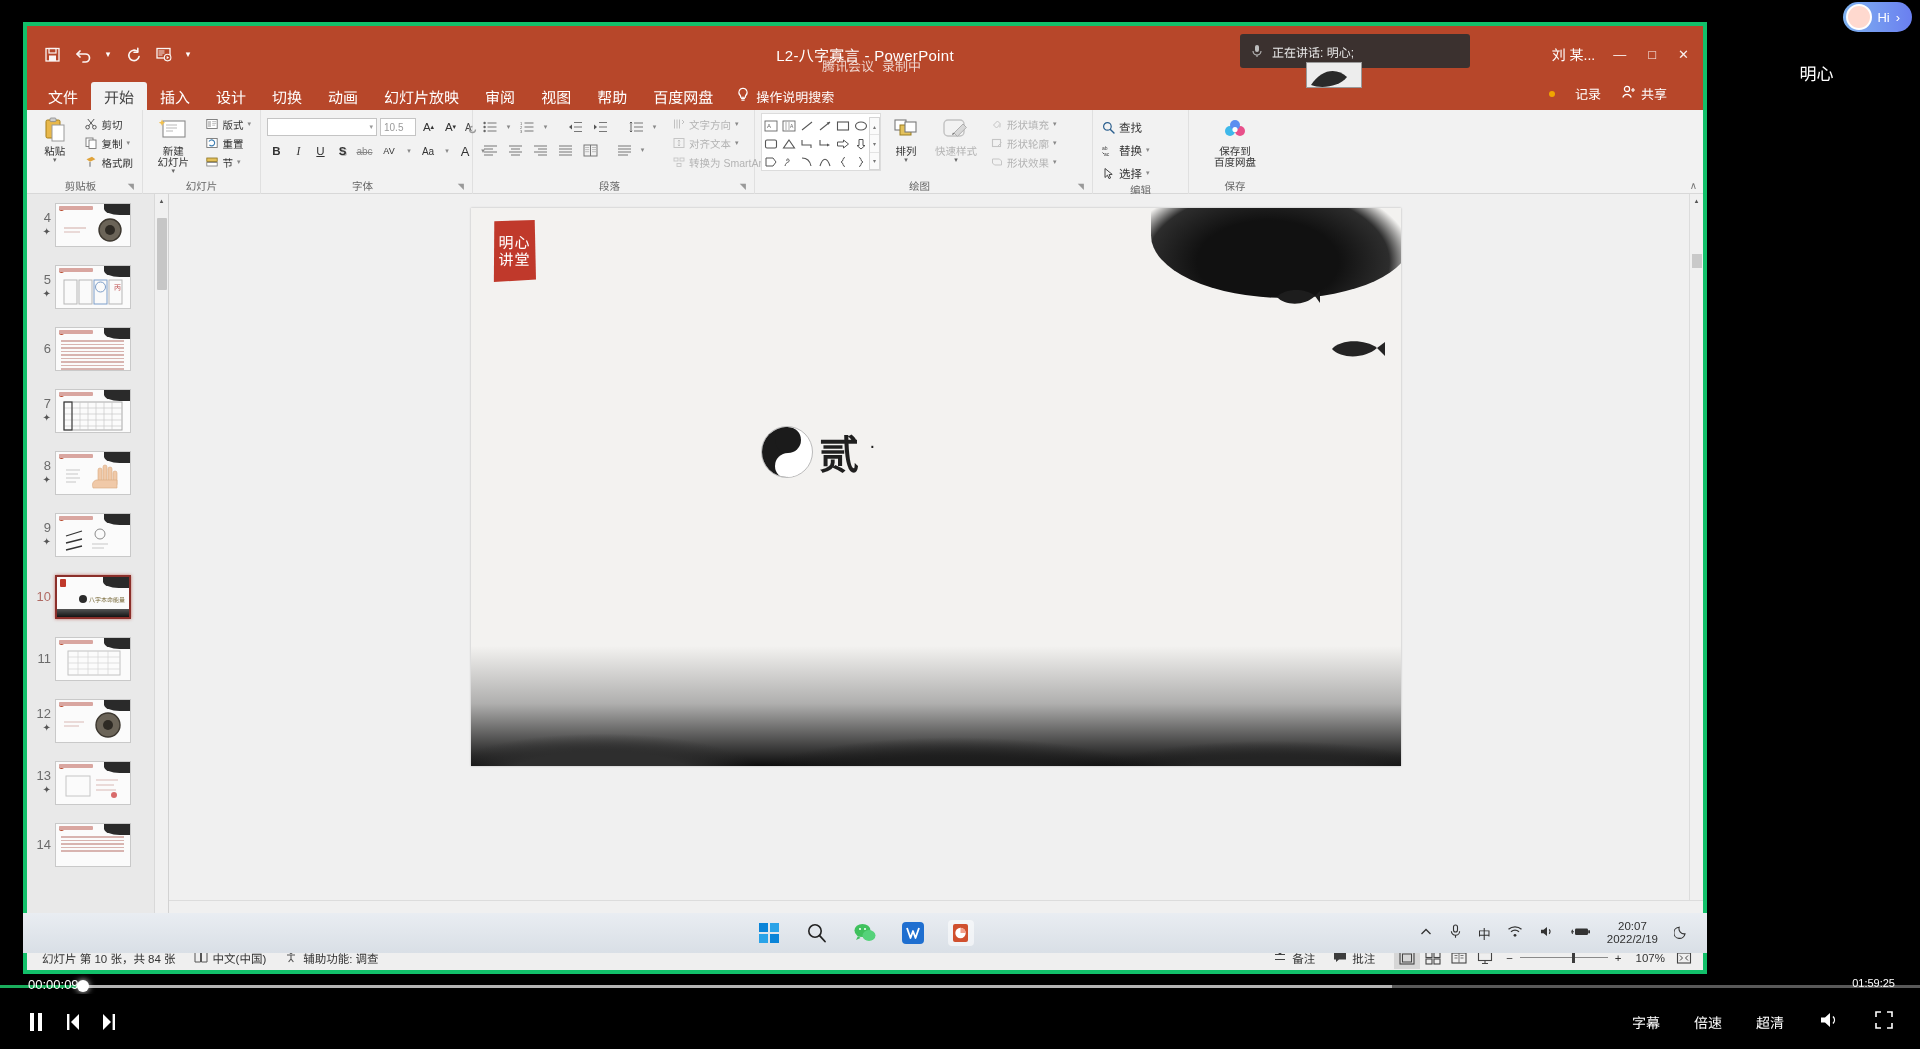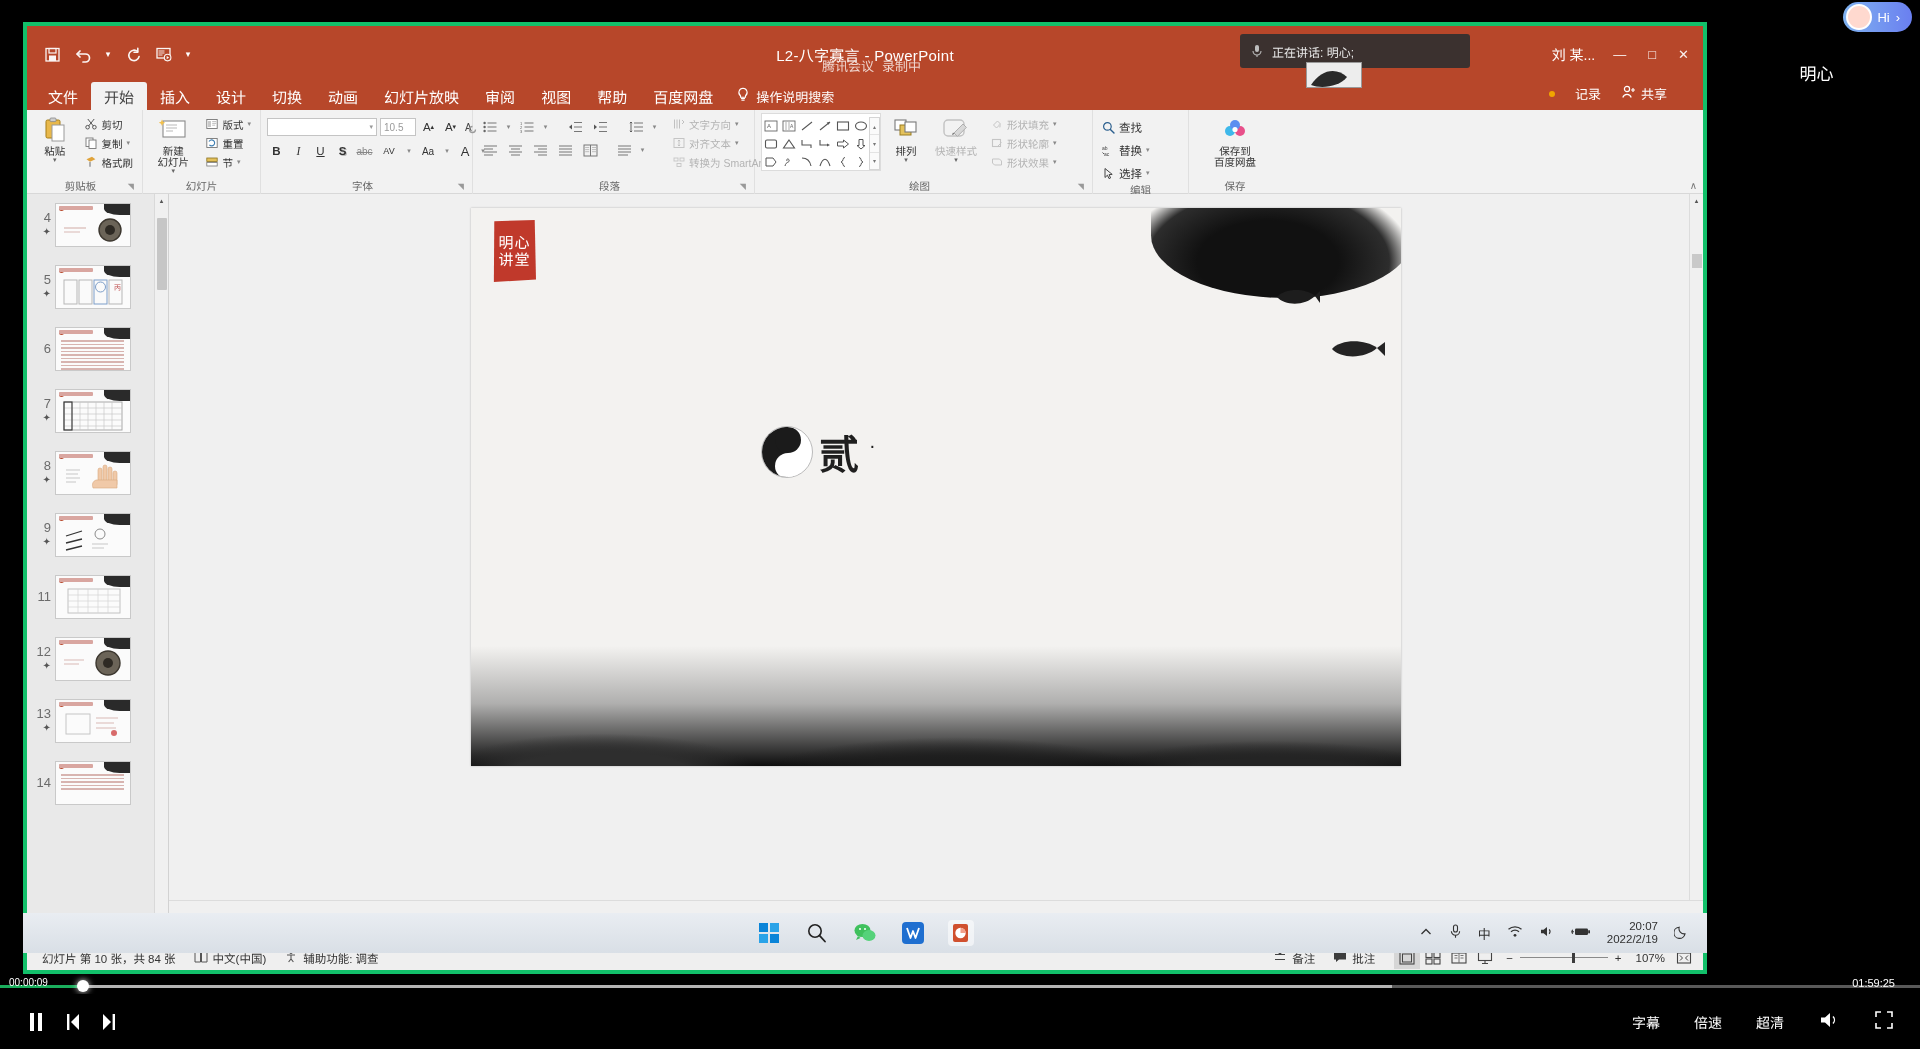--- a/index.html
+++ b/index.html
@@ -193,29 +193,29 @@
 
   
   .taskbar {
     position:absolute; left:23px; bottom:27px; width:1684px; height:40px;
     background:linear-gradient(180deg,#e9edf2,#d9dfe6); display:flex; align-items:center; justify-content:center;
   }
   .tb-icons { display:flex; align-items:center; gap:22px; }
   .tb-ic { width:26px; height:26px; display:flex; align-items:center; justify-content:center; cursor:pointer; position:relative; }
   .tb-ic.activeapp { background:rgba(255,255,255,.55); border-radius:4px; }
   .tb-right { position:absolute; right:18px; display:flex; align-items:center; gap:16px; color:#303030; font-size:12px; }
-  .tb-clock { text-align:right; line-height:13px; font-size:11.5px; }
+  .tb-clock { text-align:center; line-height:13px; font-size:11.5px; }
 
   
   .progress-wrap { position:absolute; left:0; bottom:55px; width:1920px; height:16px; }
   .ptrack { position:absolute; left:0; right:0; top:7px; height:3px; background:rgba(255,255,255,.35); }
   .pbuf { position:absolute; left:0; top:0; height:3px; width:72.5%; background:rgba(255,255,255,.55); }
   .pplayed { position:absolute; left:0; top:0; height:3px; width:4.3%; background:#1aad5c; }
   .pknob { position:absolute; left:4.3%; top:2px; width:12px; height:12px; margin-left:-6px; border-radius:50%; background:#fff; box-shadow:0 0 6px rgba(255,255,255,.9); }
-  .ptime-l { position:absolute; left:9px; top:-1px; color:#fff; font-size:10px; }
+  .ptime-l { position:absolute; left:28px; top:-1px; color:#fff; font-size:13px; }
   .ptime-r { position:absolute; right:25px; top:-1px; color:#fff; font-size:11px; }
 
   .playerbar { position:absolute; left:0; bottom:0; width:1920px; height:55px; background:#000; display:flex; align-items:center; }
   .pl-left { display:flex; align-items:center; gap:18px; padding-left:26px; }
   .pl-btn { color:#fff; display:flex; align-items:center; justify-content:center; cursor:pointer; }
   .pl-right { position:absolute; right:26px; display:flex; align-items:center; gap:34px; color:#fff; font-size:14px; }
 </style>
 </head>
 <body>
 
@@ -889,20 +889,32 @@
                   <span class="tmb-hdr"></span>
                   <span class="tmb-ink"></span>
                 <svg width="76" height="44" style="position:absolute;left:0;top:0">
                   <path d="M10 22 L26 17M10 29 L26 25M10 36 L26 32" stroke="#333" stroke-width="1.3"></path>
                   <circle cx="44" cy="20" r="5" fill="none" stroke="#8a8a8a"></circle>
                   <path d="M36 30h16M36 34h12" stroke="#c7c7c7" stroke-width="1"></path>
                 </svg>
               </div>
             </div>
 
+            <div class="thumbrow">
+              <div class="thumbnum sel"><span>10</span></div>
+              <div class="thumb sel">
+                <span class="tmb-dot" style="background:#c0392b;width:6px;height:8px;border-radius:1px"></span>
+                  <span class="tmb-ink"></span>
+                <svg width="76" height="44" style="position:absolute;left:0;top:0">
+                  <circle cx="26" cy="22" r="4" fill="#2b2b2b"></circle>
+                  <text x="32" y="25" font-size="6" fill="#6e5e2a" font-family="Liberation Sans">八字本命能量</text>
+                </svg>
+                <span class="tmb-base"></span>
+              </div>
+            </div>
 
             <div class="thumbrow">
               <div class="thumbnum"><span>11</span></div>
               <div class="thumb">
                 <span class="tmb-dot"></span>
                   <span class="tmb-hdr"></span>
                   <span class="tmb-ink"></span>
                 <svg width="76" height="44" style="position:absolute;left:0;top:0">
                   <rect x="12" y="13" width="52" height="24" fill="none" stroke="#c2c2c2"></rect>
                   <path d="M22 13v24M32 13v24M42 13v24M52 13v24" stroke="#d4d4d4" stroke-width=".7"></path>

